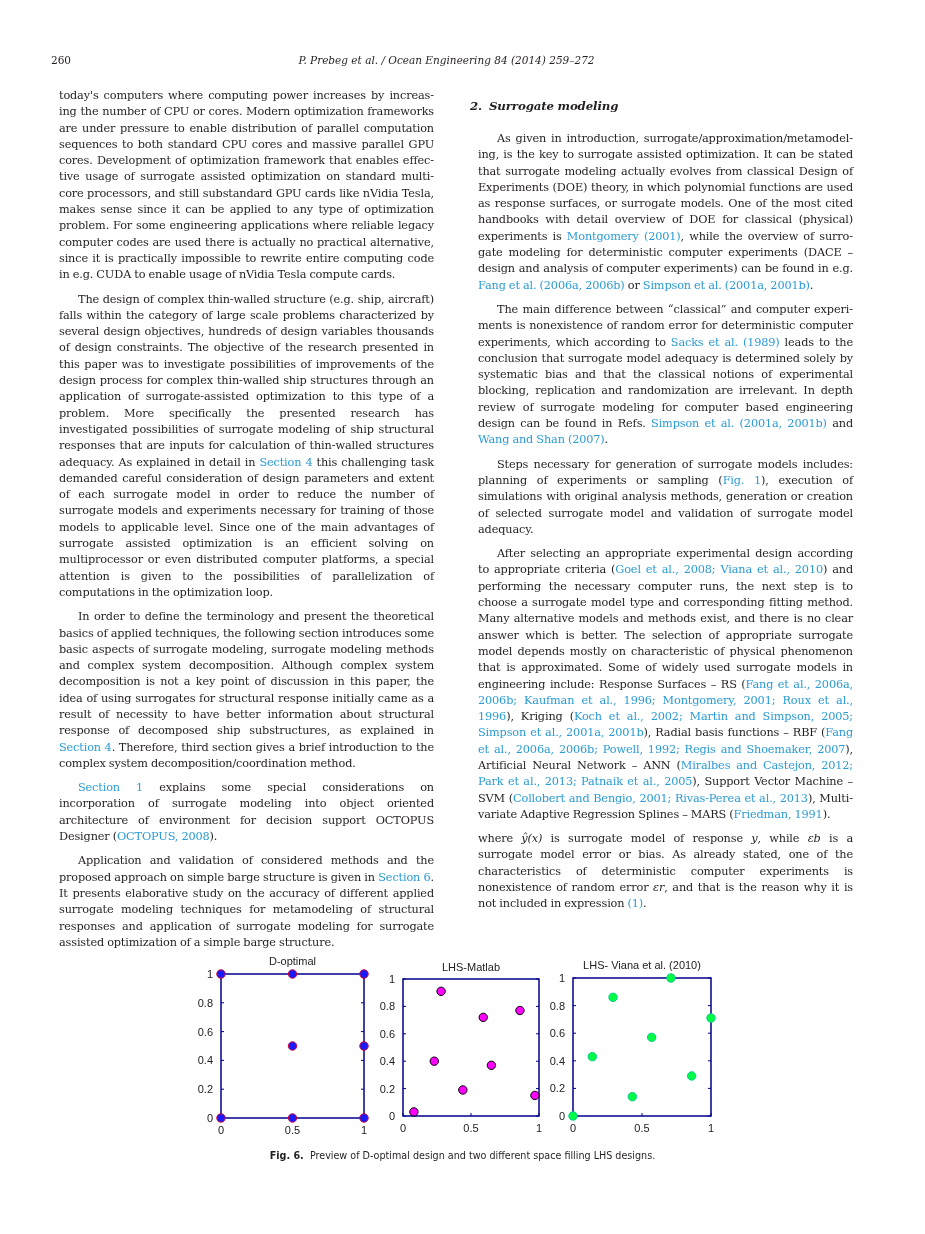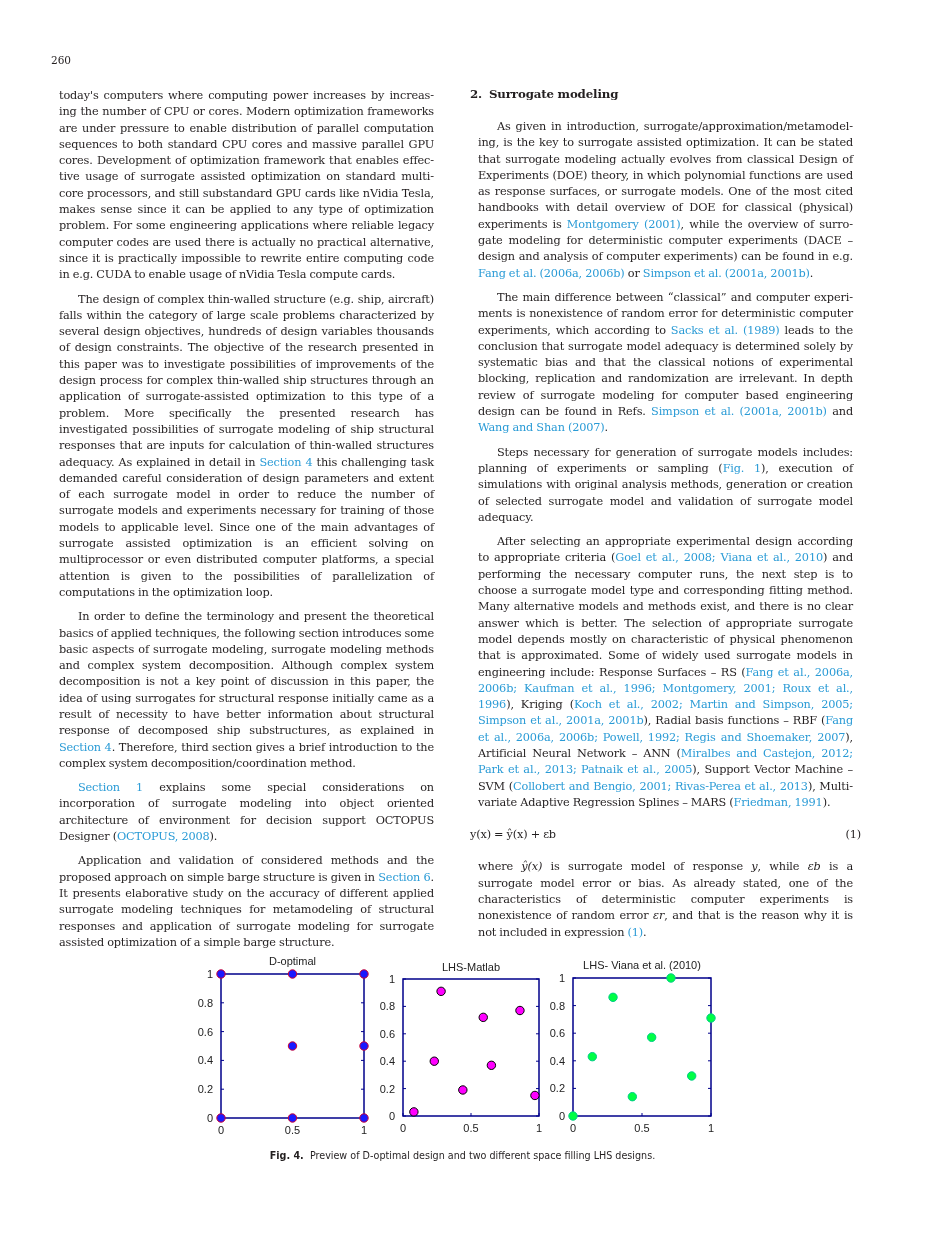--- a/index.html
+++ b/index.html
@@ -9,55 +9,52 @@
          font-size:10.5px; }
   .running-head .pg { position:absolute; left:0; top:0;text-align:center; }
   .running-head .jr { position:absolute; left:0; right:0; top:0; text-align:center; font-style:italic; }
   .col { position:absolute; top:80px; width:391px; font-size:11.3px; line-height:16.3px;
          text-align:justify; letter-spacing:-0.15px; word-spacing:-0.3px; }
   .col.left { left:51px; }
   .col.right { left:470px; }
   .col p { margin:8px; text-indent:19px; hyphens:manual; }
   .col p.noindent { text-indent:0; }
   .link { color:#2a9bd6; }
-  .sec-head { font-weight:bold; font-size:11.8px; margin:4px 0 17px 0; line-height:16px; padding-top:2px; }
+  .sec-head { font-weight:bold; font-size:11.8px; margin:16px 0 17px 0; line-height:16px; padding-top:2px;font-style:italic; }
   .sec-head .num { display:inline-block; width:19px; }
   .eq { display:flex; justify-content:space-between; margin:16px 0 16px 0; font-style:normal; }
   .eq .m { font-family:"DejaVu Serif", serif; }
   .figure { position:absolute; left:190px; top:950px; width:545px; height:200px; }
   .caption { position:absolute; top:1150px; left:0; width:925px; text-align:center; font-size:9.6px;
          font-family:"DejaVu Sans", sans-serif; color:#231f20; }
   .caption b { font-weight:bold; }
   svg text { font-family:"Liberation Sans", sans-serif; }
 </style>
 </head>
 <body>
 
 <div class="running-head">
   <span class="pg">260</span>
+  <span class="jr">P. Prebeg et al. / Ocean Engineering 84 (2014) 259–272</span>
 </div>
 
 <div class="col left">
   <p class="noindent"><span>today's computers where computing power increases by increas­ing the number of CPU or cores. Modern optimization frameworks are under pressure to enable distribution of parallel computation sequences to both standard CPU cores and massive parallel GPU cores. Development of optimization framework that enables effec­tive usage of surrogate assisted optimization on standard multi­core processors, and still substandard GPU cards like nVidia Tesla, makes sense since it can be applied to any type of optimization problem. For some engineering applications where reliable legacy computer codes are used there is actually no practical alternative, since it is practically impossible to rewrite entire computing code in e.g. CUDA to enable usage of nVidia Tesla compute cards.</span></p>
   <p><span>The design of complex thin-walled structure (e.g. ship, aircraft) falls within the category of large scale problems characterized by several design objectives, hundreds of design variables thousands of design constraints. The objective of the research presented in this paper was to investigate possibilities of improvements of the design process for complex thin-walled ship structures through an application of surrogate-assisted optimization to this type of a problem. More specifically the presented research has investigated possibilities of surrogate modeling of ship structural responses that are inputs for calculation of thin-walled structures adequacy. As explained in detail in </span><a class="link">Section 4</a><span> this challenging task demanded careful consideration of design parameters and extent of each surrogate model in order to reduce the number of surrogate models and experiments necessary for training of those models to applicable level. Since one of the main advantages of surrogate assisted optimization is an efficient solving on multiprocessor or even distributed computer platforms, a special attention is given to the possibilities of parallelization of computations in the optimiza­tion loop.</span></p>
   <p><span>In order to define the terminology and present the theoretical basics of applied techniques, the following section introduces some basic aspects of surrogate modeling, surrogate modeling methods and complex system decomposition. Although complex system decomposition is not a key point of discussion in this paper, the idea of using surrogates for structural response initially came as a result of necessity to have better information about structural response of decomposed ship substructures, as explained in </span><a class="link">Section 4</a><span>. Therefore, third section gives a brief introduction to the complex system decomposition/coordination method.</span></p>
   <p><a class="link">Section 1</a><span> explains some special considerations on incorporation of surrogate modeling into object oriented architecture of environ­ment for decision support OCTOPUS Designer (</span><a class="link">OCTOPUS, 2008</a><span>).</span></p>
   <p><span>Application and validation of considered methods and the proposed approach on simple barge structure is given in </span><a class="link">Section 6</a><span>. It presents elaborative study on the accuracy of different applied surrogate modeling techniques for metamodeling of structural responses and application of surrogate modeling for surrogate assisted optimization of a simple barge structure.</span></p>
 </div>
 
 <div class="col right">
   <div class="sec-head"><span class="num">2.</span><span>Surrogate modeling</span></div>
   <p><span>As given in introduction, surrogate/approximation/metamodel­ing, is the key to surrogate assisted optimization. It can be stated that surrogate modeling actually evolves from classical Design of Experiments (DOE) theory, in which polynomial functions are used as response surfaces, or surrogate models. One of the most cited handbooks with detail overview of DOE for classical (physical) experiments is </span><a class="link">Montgomery (2001)</a><span>, while the overview of surro­gate modeling for deterministic computer experiments (DACE – design and analysis of computer experiments) can be found in e.g. </span><a class="link">Fang et al. (2006a, 2006b)</a><span> or </span><a class="link">Simpson et al. (2001a, 2001b)</a><span>.</span></p>
   <p><span>The main difference between “classical” and computer experi­ments is nonexistence of random error for deterministic computer experiments, which according to </span><a class="link">Sacks et al. (1989)</a><span> leads to the conclusion that surrogate model adequacy is determined solely by systematic bias and that the classical notions of experimental blocking, replication and randomization are irrelevant. In depth review of surrogate modeling for computer based engineering design can be found in Refs. </span><a class="link">Simpson et al. (2001a, 2001b)</a><span> and </span><a class="link">Wang and Shan (2007)</a><span>.</span></p>
   <p><span>Steps necessary for generation of surrogate models includes: planning of experiments or sampling (</span><a class="link">Fig. 1</a><span>), execution of simulations with original analysis methods, generation or creation of selected surrogate model and validation of surrogate model adequacy.</span></p>
   <p><span>After selecting an appropriate experimental design according to appropriate criteria (</span><a class="link">Goel et al., 2008; Viana et al., 2010</a><span>) and performing the necessary computer runs, the next step is to choose a surrogate model type and corresponding fitting method. Many alternative models and methods exist, and there is no clear answer which is better. The selection of appropriate surrogate model depends mostly on characteristic of physical phenomenon that is approximated. Some of widely used surrogate models in engineering include: Response Surfaces – RS (</span><a class="link">Fang et al., 2006a, 2006b; Kaufman et al., 1996; Montgomery, 2001; Roux et al., 1996</a><span>), Kriging (</span><a class="link">Koch et al., 2002; Martin and Simpson, 2005; Simpson et al., 2001a, 2001b</a><span>), Radial basis functions – RBF (</span><a class="link">Fang et al., 2006a, 2006b; Powell, 1992; Regis and Shoemaker, 2007</a><span>), Artificial Neural Network – ANN (</span><a class="link">Miralbes and Castejon, 2012; Park et al., 2013; Patnaik et al., 2005</a><span>), Support Vector Machine – SVM (</span><a class="link">Collobert and Bengio, 2001; Rivas-Perea et al., 2013</a><span>), Multi­variate Adaptive Regression Splines – MARS (</span><a class="link">Friedman, 1991</a><span>).</span></p>
-  <div class="eq">
-    <span class="m">y(x) = ŷ(x) + εb</span>
-    <span>(1)</span>
-  </div>
   <p class="noindent"><span>where </span><i>ŷ(x)</i><span> is surrogate model of response </span><i>y</i><span>, while </span><i>εb</i><span> is a surrogate model error or bias. As already stated, one of the characteristics of deterministic computer experiments is nonexistence of random error </span><i>εr</i><span>, and that is the reason why it is not included in expression </span><a class="link">(1)</a><span>.</span></p>
 </div>
 
 <div class="figure">
   <svg id="figsvg" width="545" height="200" viewBox="0 0 545 200">
       <g>
         <text x="102.5" y="15" text-anchor="middle" font-size="11" fill="#222">D-optimal</text>
         <rect x="31" y="24" width="143" height="144" fill="none" stroke="#00008b" stroke-width="1.5"></rect>
         <line x1="31" y1="168" x2="34" y2="168" stroke="#00008b" stroke-width="1"></line>
         <line x1="174" y1="168" x2="171" y2="168" stroke="#00008b" stroke-width="1"></line>
@@ -161,14 +158,14 @@
         <circle cx="442.34" cy="146.68" r="4.2" fill="#00ff44" stroke="#00cc88" stroke-width="1"></circle>
         <circle cx="461.65999999999997" cy="87.34" r="4.2" fill="#00ff44" stroke="#00cc88" stroke-width="1"></circle>
         <circle cx="480.98" cy="28" r="4.2" fill="#00ff44" stroke="#00cc88" stroke-width="1"></circle>
         <circle cx="501.68" cy="125.98" r="4.2" fill="#00ff44" stroke="#00cc88" stroke-width="1"></circle>
         <circle cx="521" cy="68.02000000000001" r="4.2" fill="#00ff44" stroke="#00cc88" stroke-width="1"></circle>
       </g>
     </svg>
 </div>
 
 <div class="caption">
-  <b>Fig. 4.</b>&nbsp; <span>Preview of D-optimal design and two different space filling LHS designs.</span>
+  <b>Fig. 6.</b>&nbsp; <span>Preview of D-optimal design and two different space filling LHS designs.</span>
 </div>
 
 </body></html>

